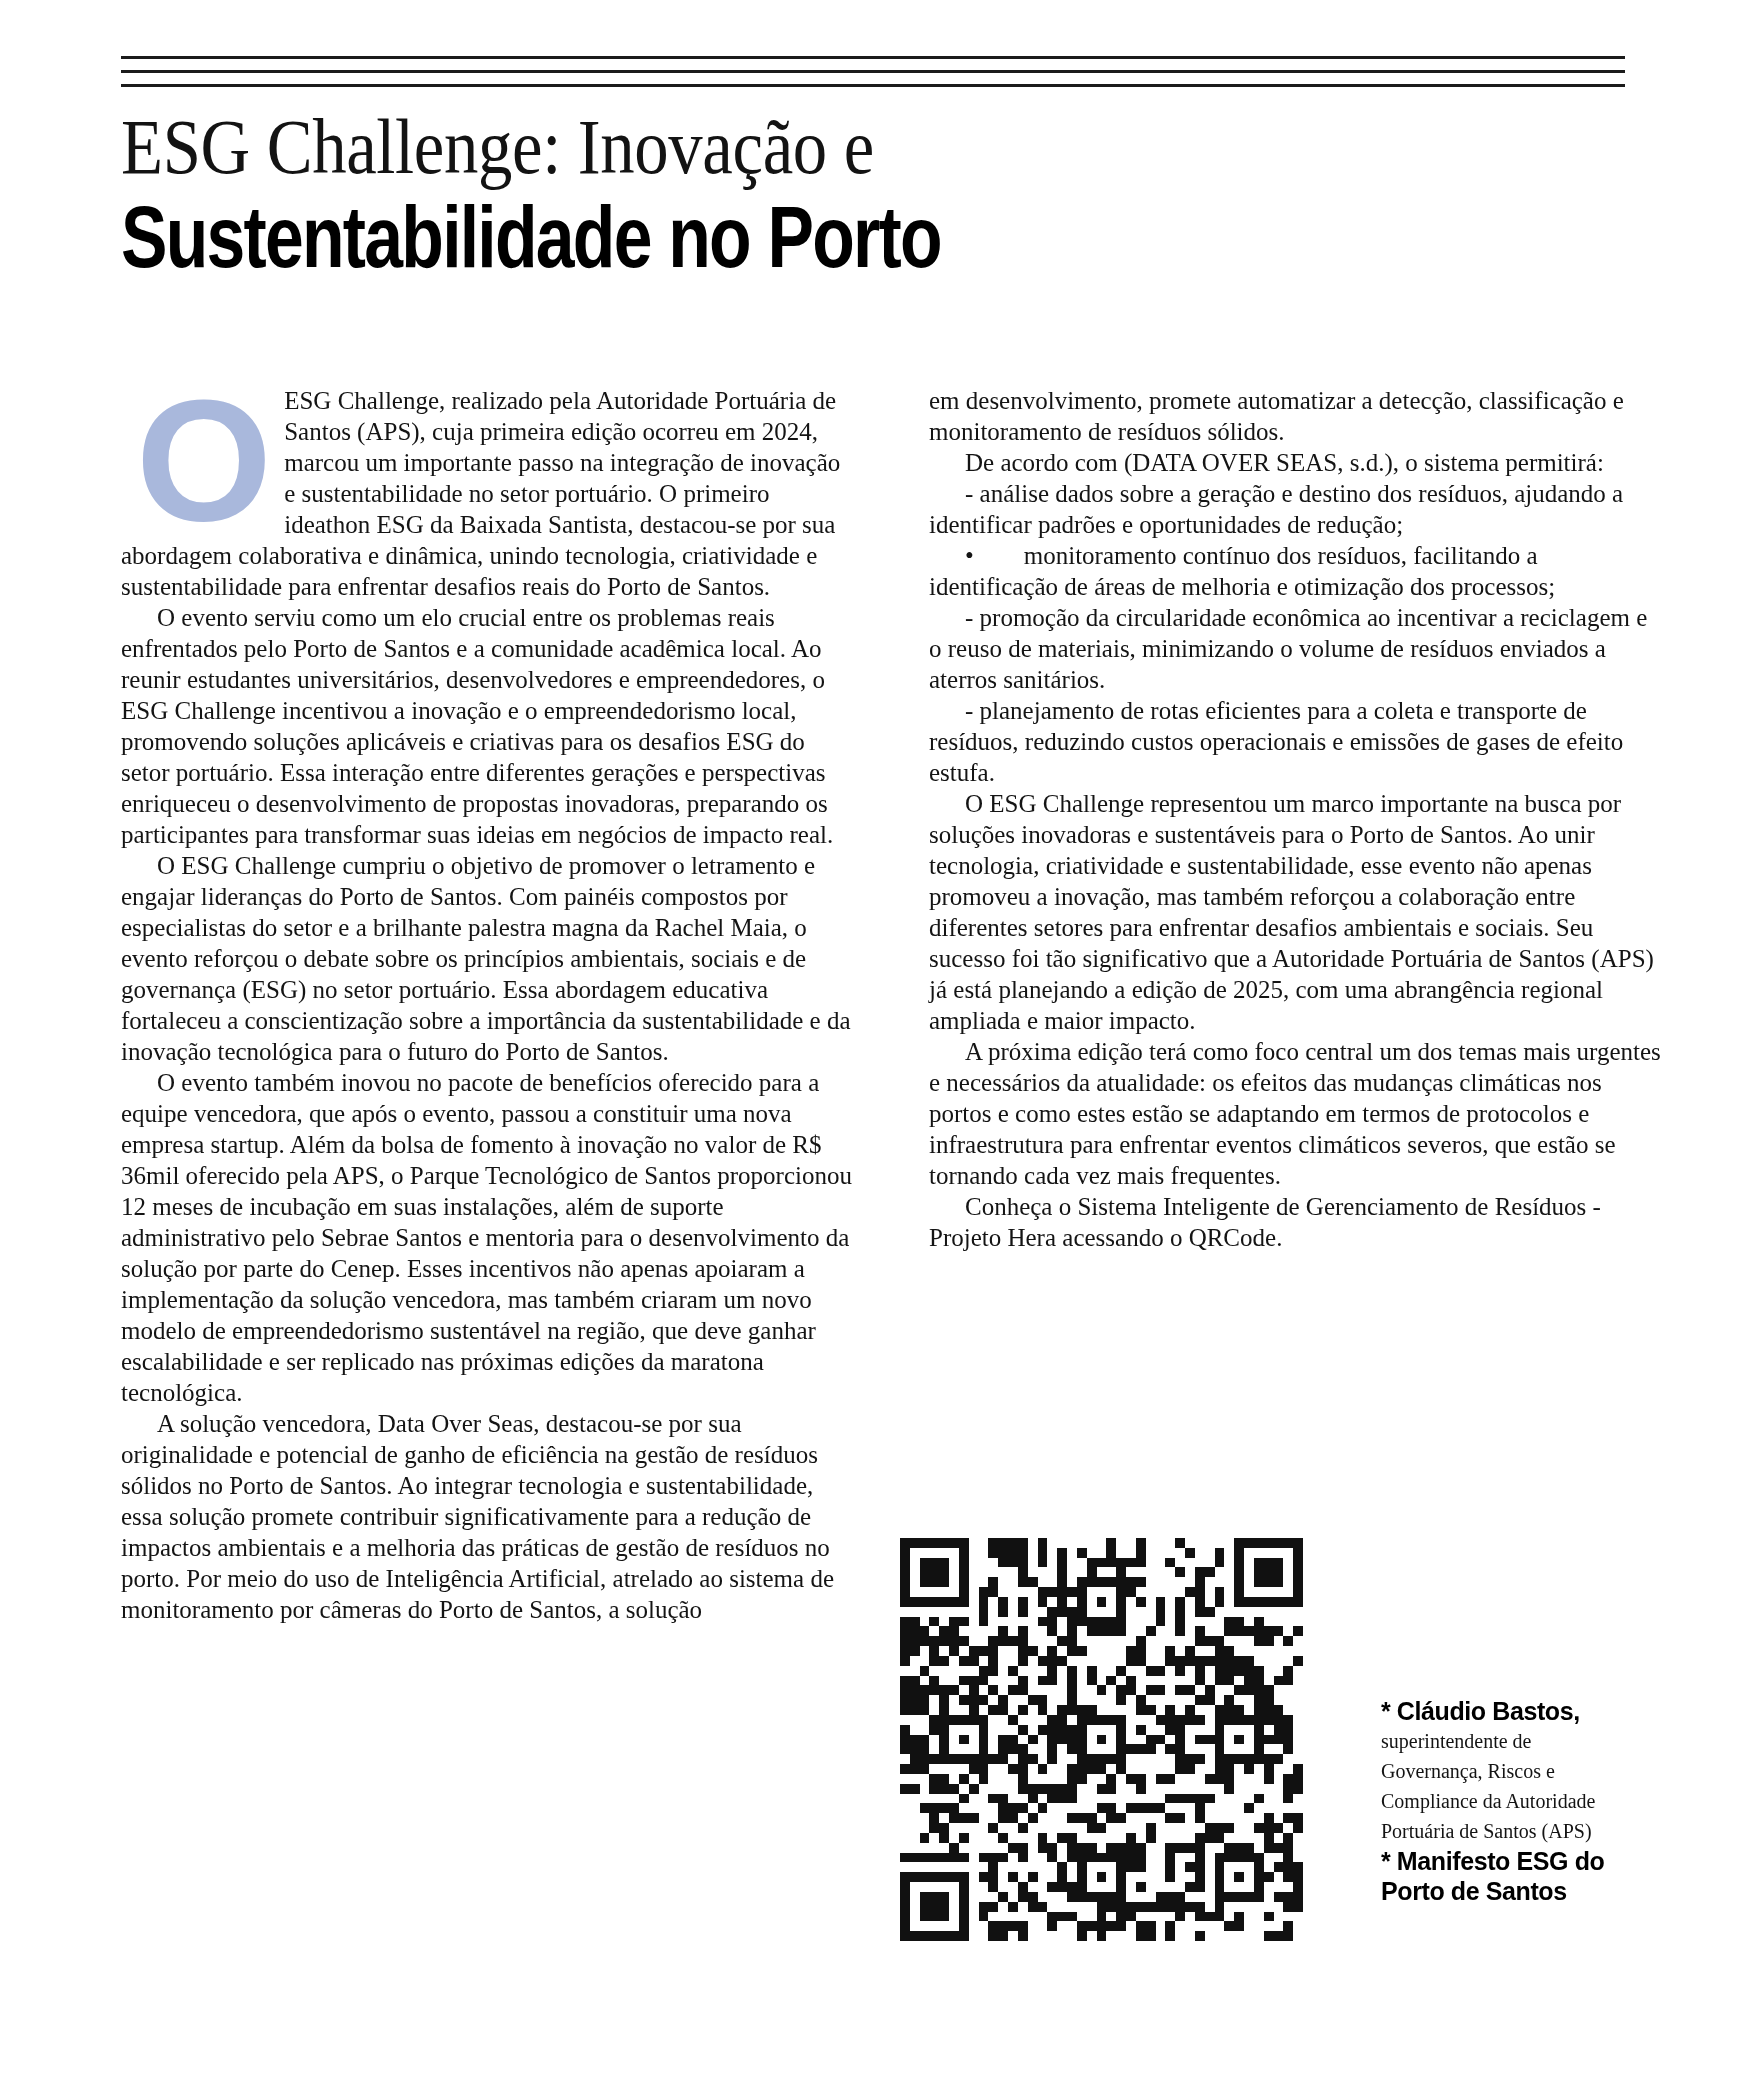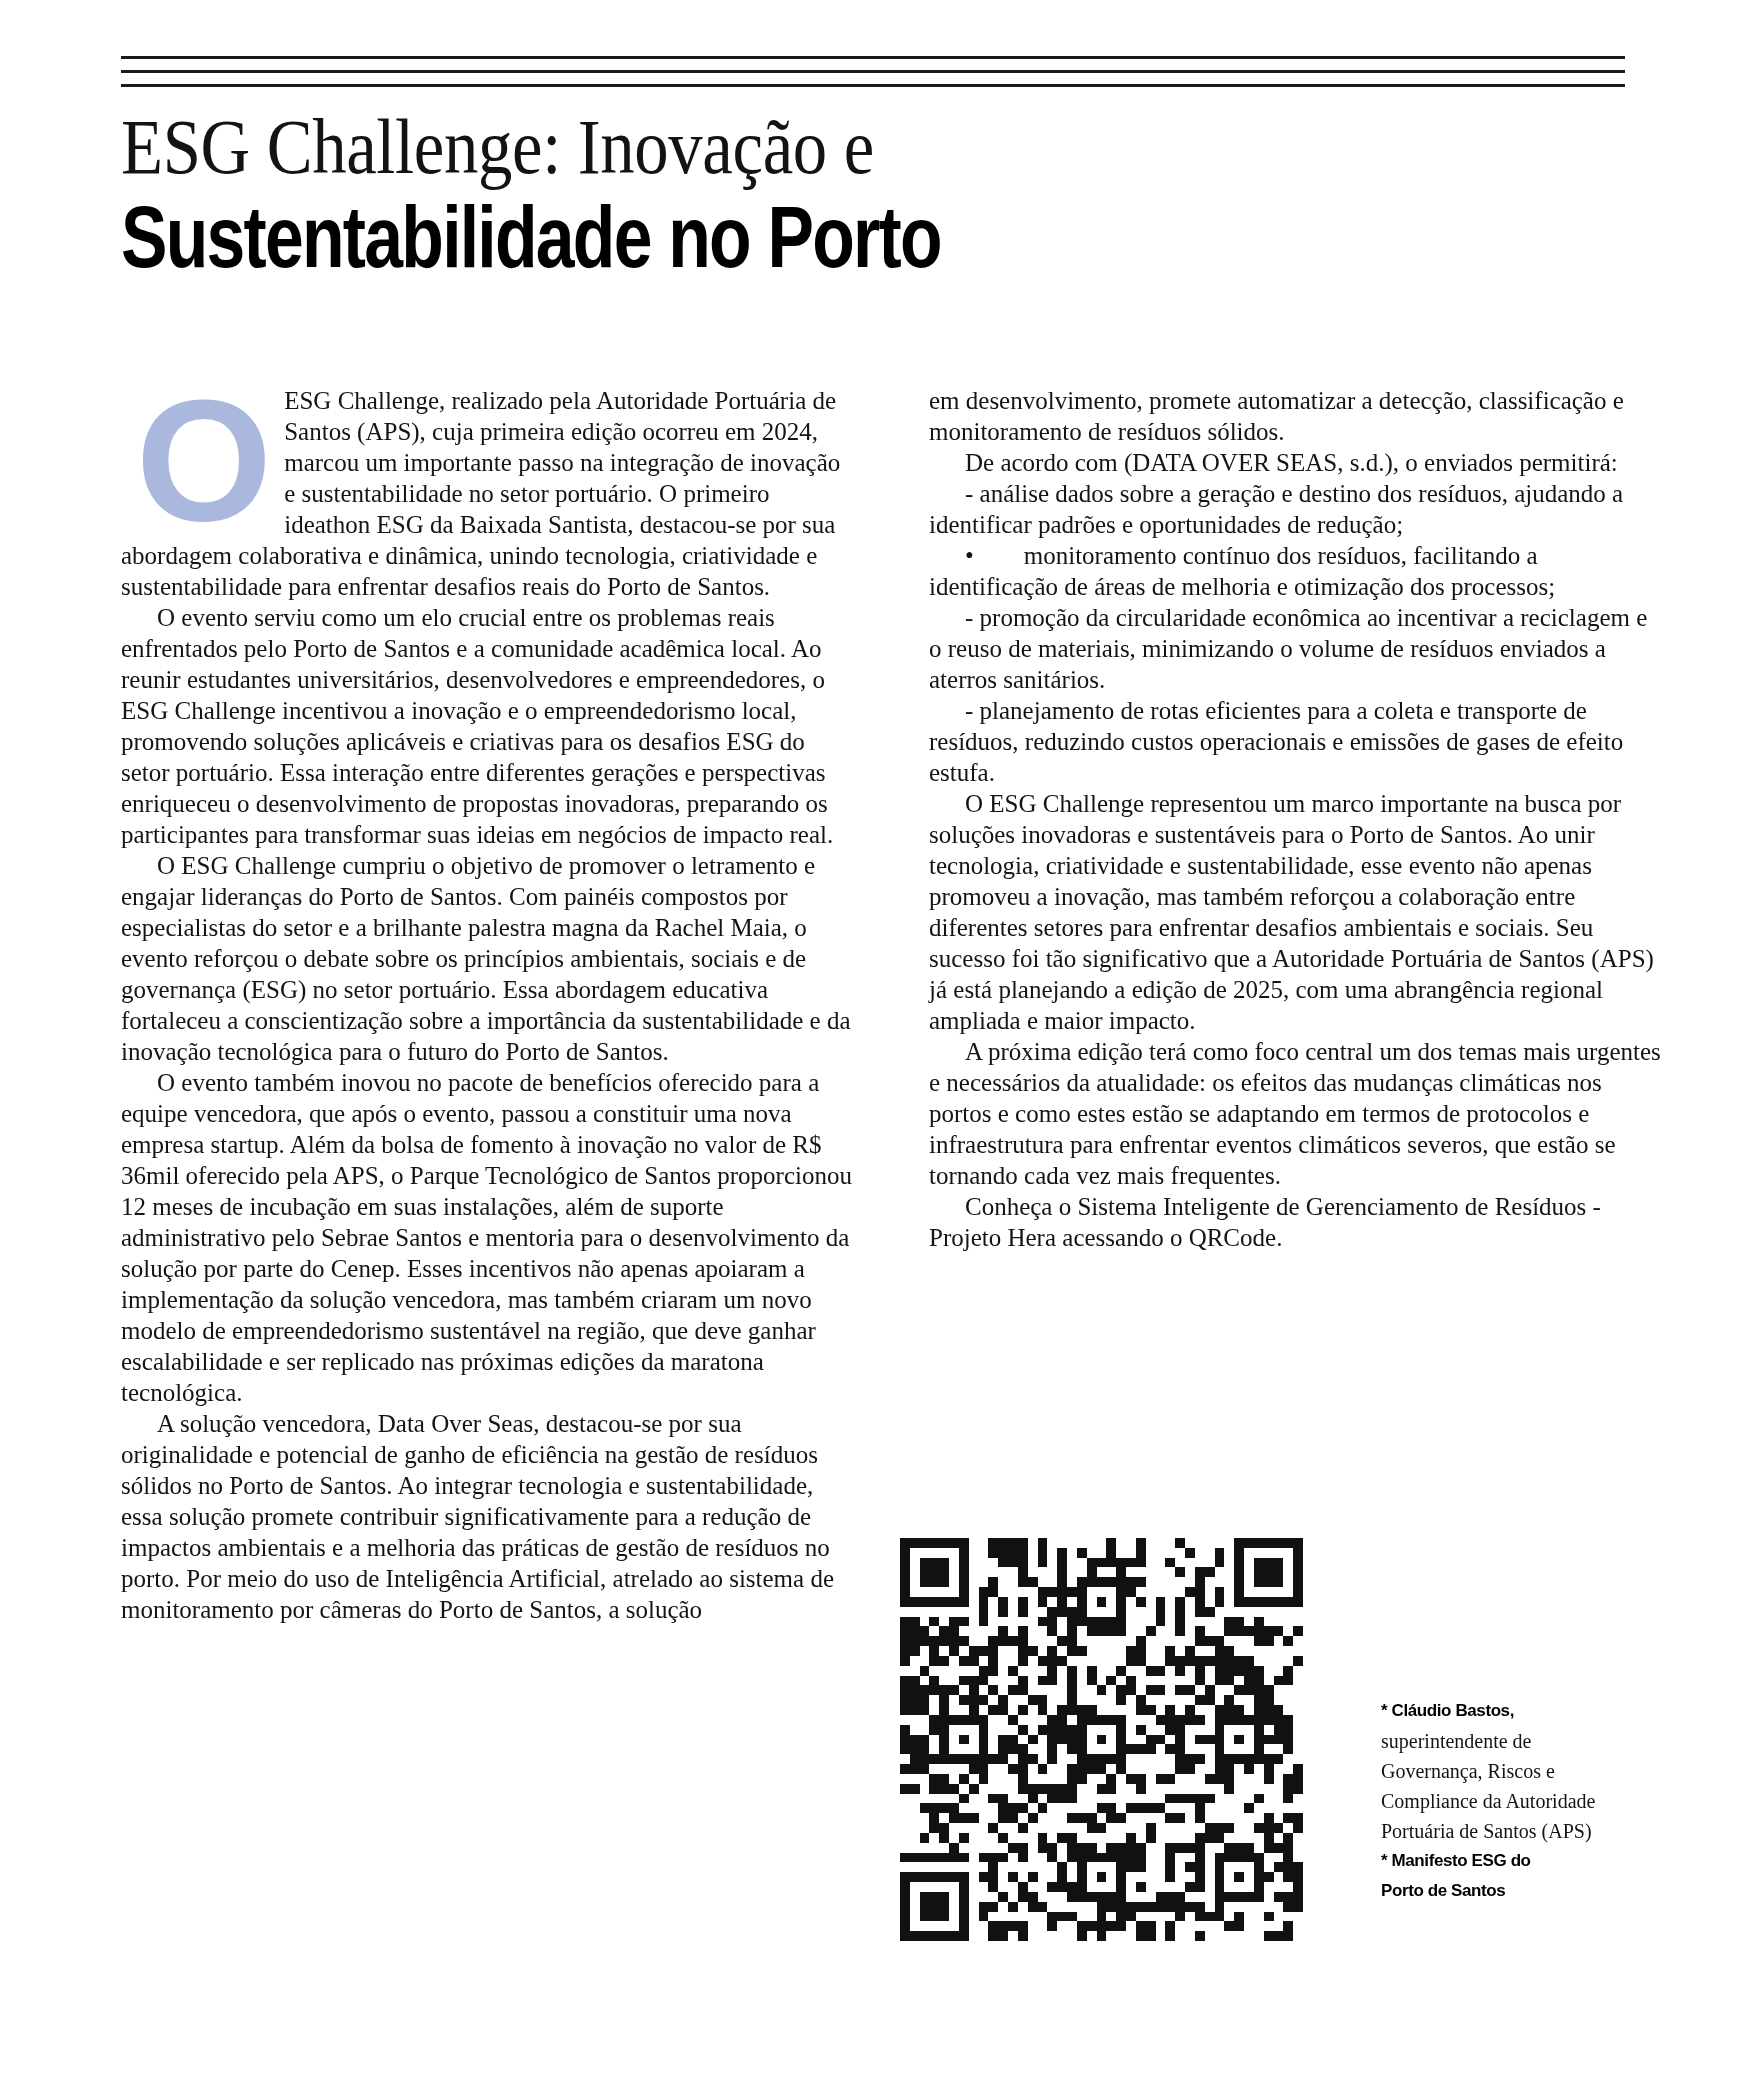--- a/index.html
+++ b/index.html
@@ -128,21 +128,21 @@
   
   .byline {
     position: absolute;
     left: 1381px;
     top: 1696px;
     width: 245px;
   }
   .byline .bl-bold {
     font-family: "Liberation Sans Narrow", "Liberation Sans", "DejaVu Sans", sans-serif;
     font-weight: 700;
-    font-size: 17px;
+    font-size: 25px;
     line-height: 30px;
     letter-spacing: -0.4px;
     color: #000;
   }
   .byline .bl-reg {
     font-family: "Liberation Serif", "DejaVu Serif", serif;
     font-size: 20px;
     line-height: 30px;
     color: #141414;
   }
@@ -174,21 +174,21 @@
         <p>O evento serviu como um elo crucial entre os problemas reais enfrentados pelo Porto de Santos e a comunidade acadêmica local. Ao reunir estudantes universitários, desenvolvedores e empreendedores, o ESG Challenge incentivou a inovação e o empreendedorismo local, promovendo soluções aplicáveis e criativas para os desafios ESG do setor portuário. Essa interação entre diferentes gerações e perspectivas enriqueceu o desenvolvimento de propostas inovadoras, preparando os participantes para transformar suas ideias em negócios de impacto real.</p>
         <p>O ESG Challenge cumpriu o objetivo de promover o letramento e engajar lideranças do Porto de Santos. Com painéis compostos por especialistas do setor e a brilhante palestra magna da Rachel Maia, o evento reforçou o debate sobre os princípios ambientais, sociais e de governança (ESG) no setor portuário. Essa abordagem educativa fortaleceu a conscientização sobre a importância da sustentabilidade e da inovação tecnológica para o futuro do Porto de Santos.</p>
         <p>O evento também inovou no pacote de benefícios oferecido para a equipe vencedora, que após o evento, passou a constituir uma nova empresa startup. Além da bolsa de fomento à inovação no valor de R$ 36mil oferecido pela APS, o Parque Tecnológico de Santos proporcionou 12 meses de incubação em suas instalações, além de suporte administrativo pelo Sebrae Santos e mentoria para o desenvolvimento da solução por parte do Cenep. Esses incentivos não apenas apoiaram a implementação da solução vencedora, mas também criaram um novo modelo de empreendedorismo sustentável na região, que deve ganhar escalabilidade e ser replicado nas próximas edições da maratona tecnológica.</p>
         <p>A solução vencedora, Data Over Seas, destacou-se por sua originalidade e potencial de ganho de eficiência na gestão de resíduos sólidos no Porto de Santos. Ao integrar tecnologia e sustentabilidade, essa solução promete contribuir significativamente para a redução de impactos ambientais e a melhoria das práticas de gestão de resíduos no porto. Por meio do uso de Inteligência Artificial, atrelado ao sistema de monitoramento por câmeras do Porto de Santos, a solução</p>
       </div>
     </div>
 
     <div class="col col-right">
       <div class="body-text">
         <p class="no-indent">em desenvolvimento, promete automatizar a detecção, classificação e monitoramento de resíduos sólidos.</p>
-        <p>De acordo com (DATA OVER SEAS, s.d.), o enviados permitirá:</p>
+        <p>De acordo com (DATA OVER SEAS, s.d.), o sistema permitirá:</p>
         <p class="bullet">- análise dados sobre a geração e destino dos resíduos, ajudando a identificar padrões e oportunidades de redução;</p>
         <p class="bullet">•  monitoramento contínuo dos resíduos, facilitando a identificação de áreas de melhoria e otimização dos processos;</p>
         <p class="bullet">- promoção da circularidade econômica ao incentivar a reciclagem e o reuso de materiais, minimizando o volume de resíduos enviados a aterros sanitários.</p>
         <p class="bullet">- planejamento de rotas eficientes para a coleta e transporte de resíduos, reduzindo custos operacionais e emissões de gases de efeito estufa.</p>
         <p>O ESG Challenge representou um marco importante na busca por soluções inovadoras e sustentáveis para o Porto de Santos. Ao unir tecnologia, criatividade e sustentabilidade, esse evento não apenas promoveu a inovação, mas também reforçou a colaboração entre diferentes setores para enfrentar desafios ambientais e sociais. Seu sucesso foi tão significativo que a Autoridade Portuária de Santos (APS) já está planejando a edição de 2025, com uma abrangência regional ampliada e maior impacto.</p>
         <p>A próxima edição terá como foco central um dos temas mais urgentes e necessários da atualidade: os efeitos das mudanças climáticas nos portos e como estes estão se adaptando em termos de protocolos e infraestrutura para enfrentar eventos climáticos severos, que estão se tornando cada vez mais frequentes.</p>
         <p>Conheça o Sistema Inteligente de Gerenciamento de Resíduos - Projeto Hera acessando o QRCode.</p>
       </div>
     </div>
 

